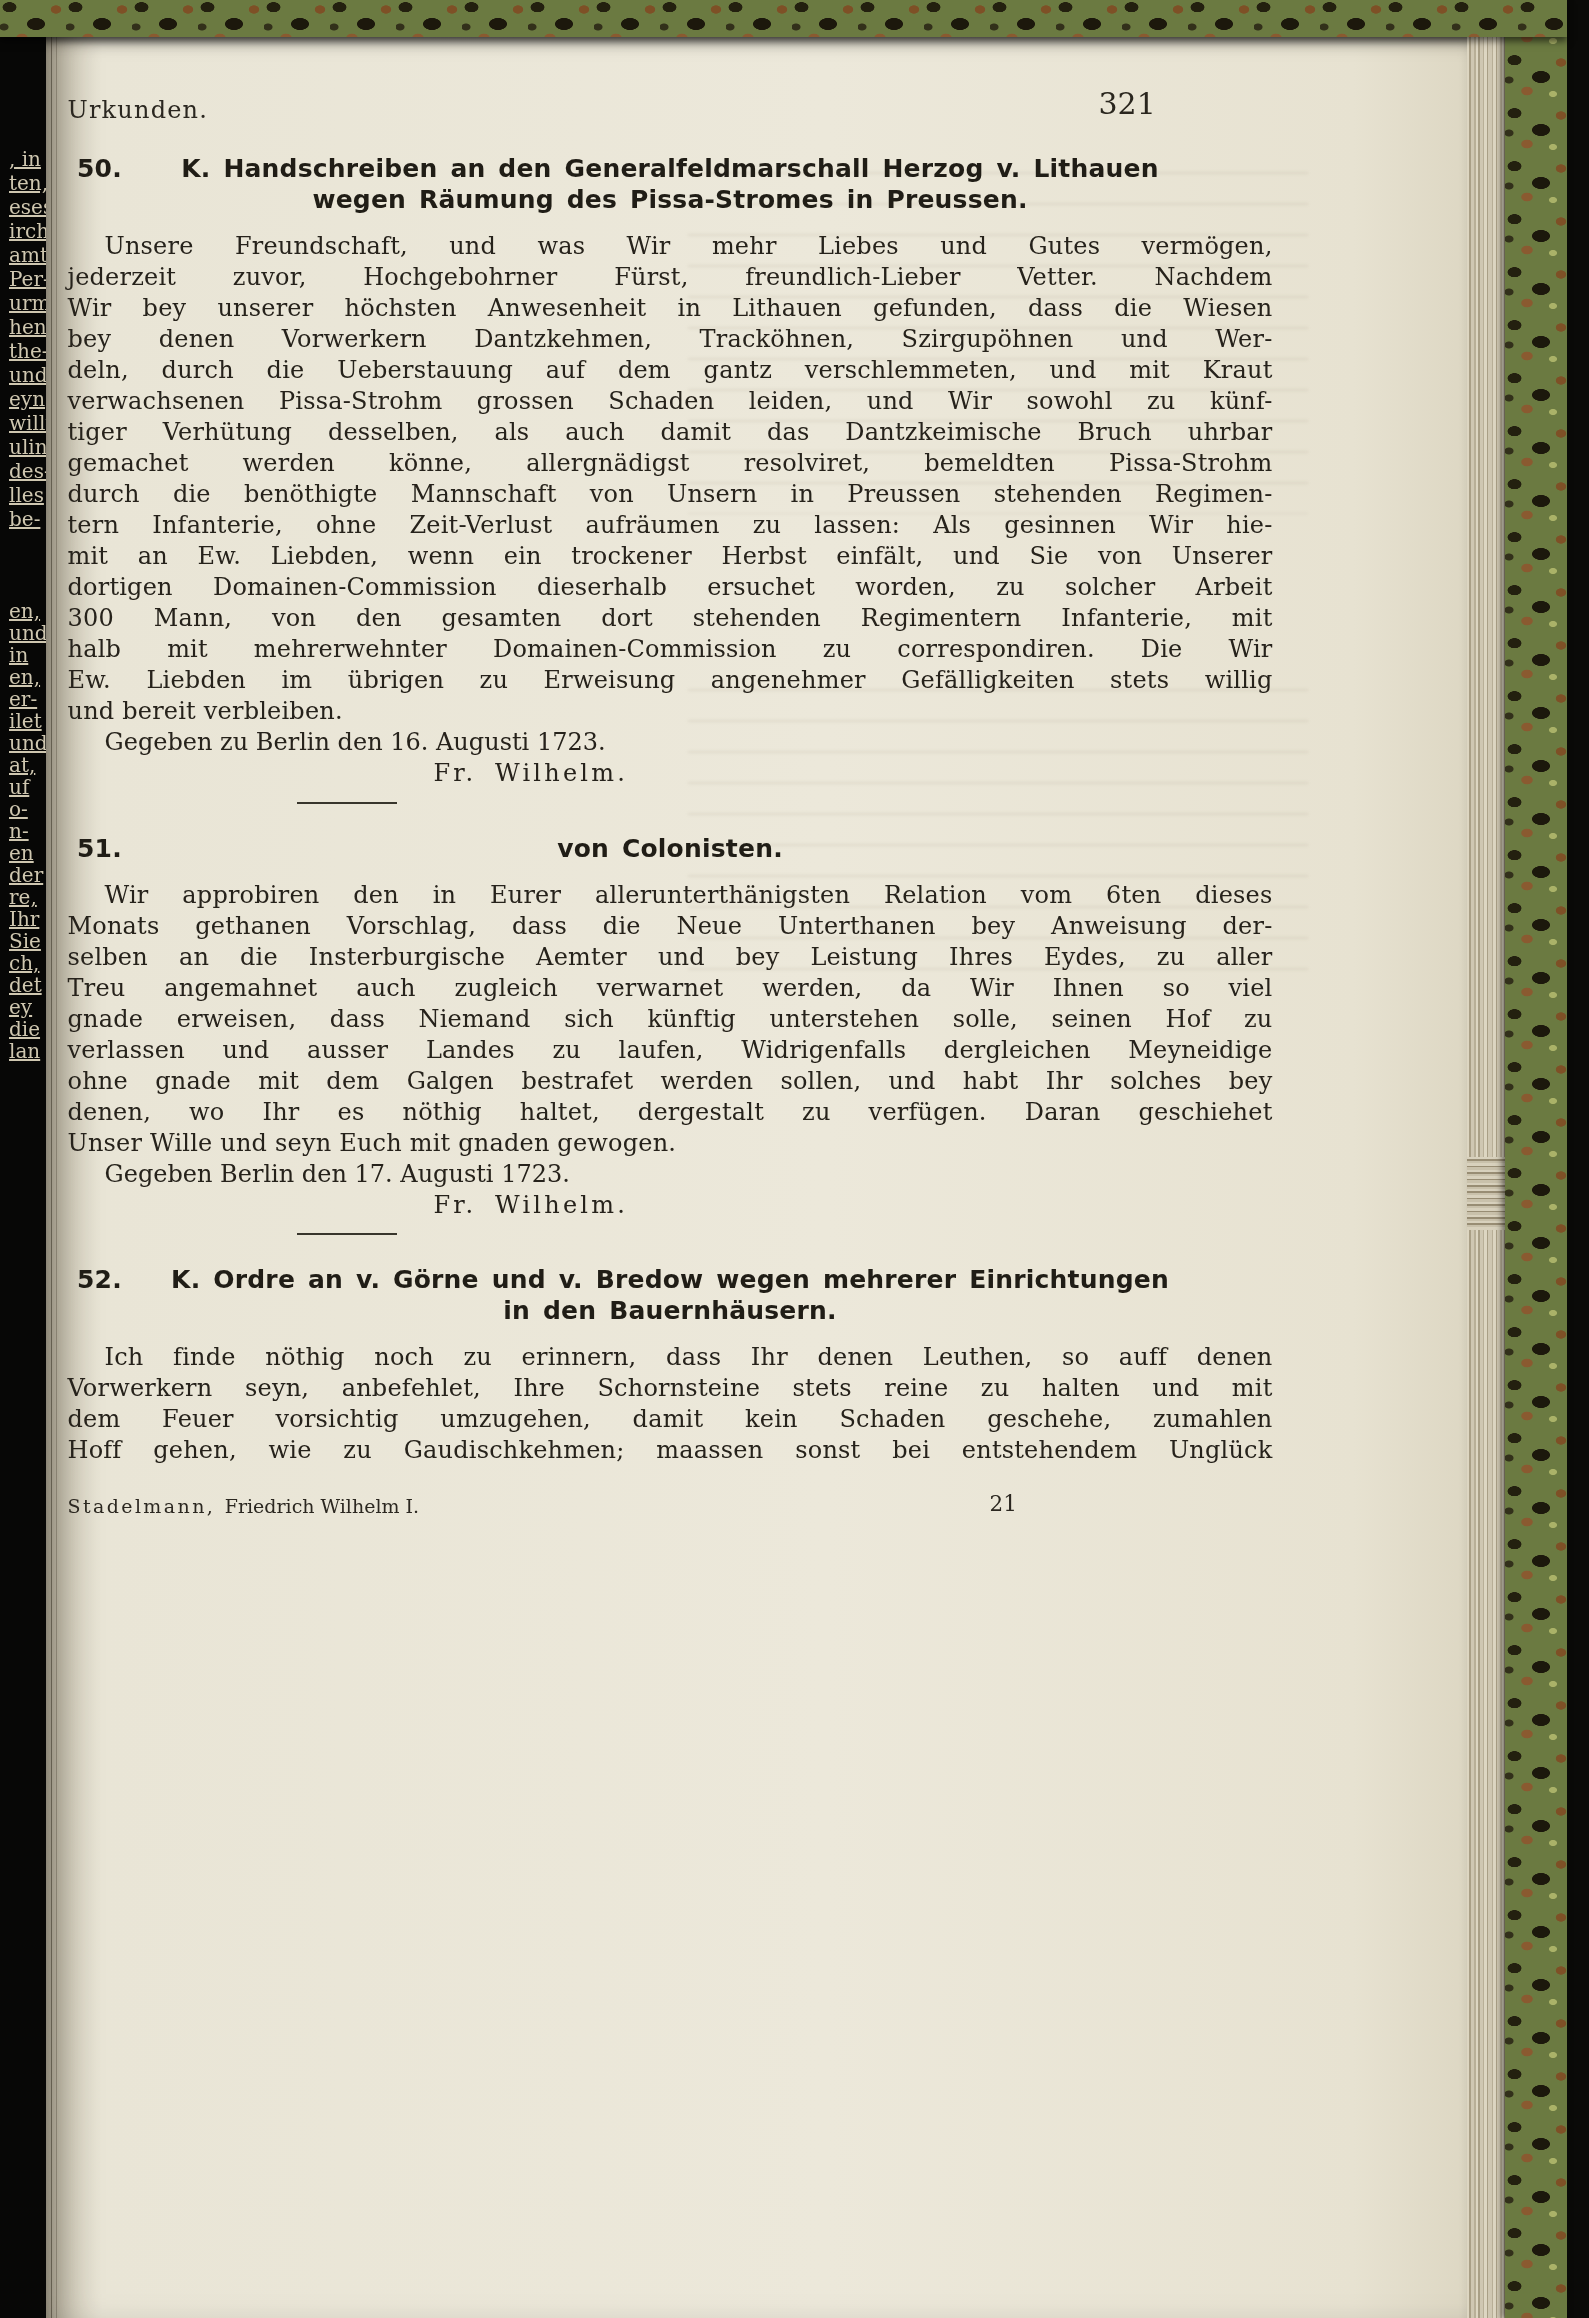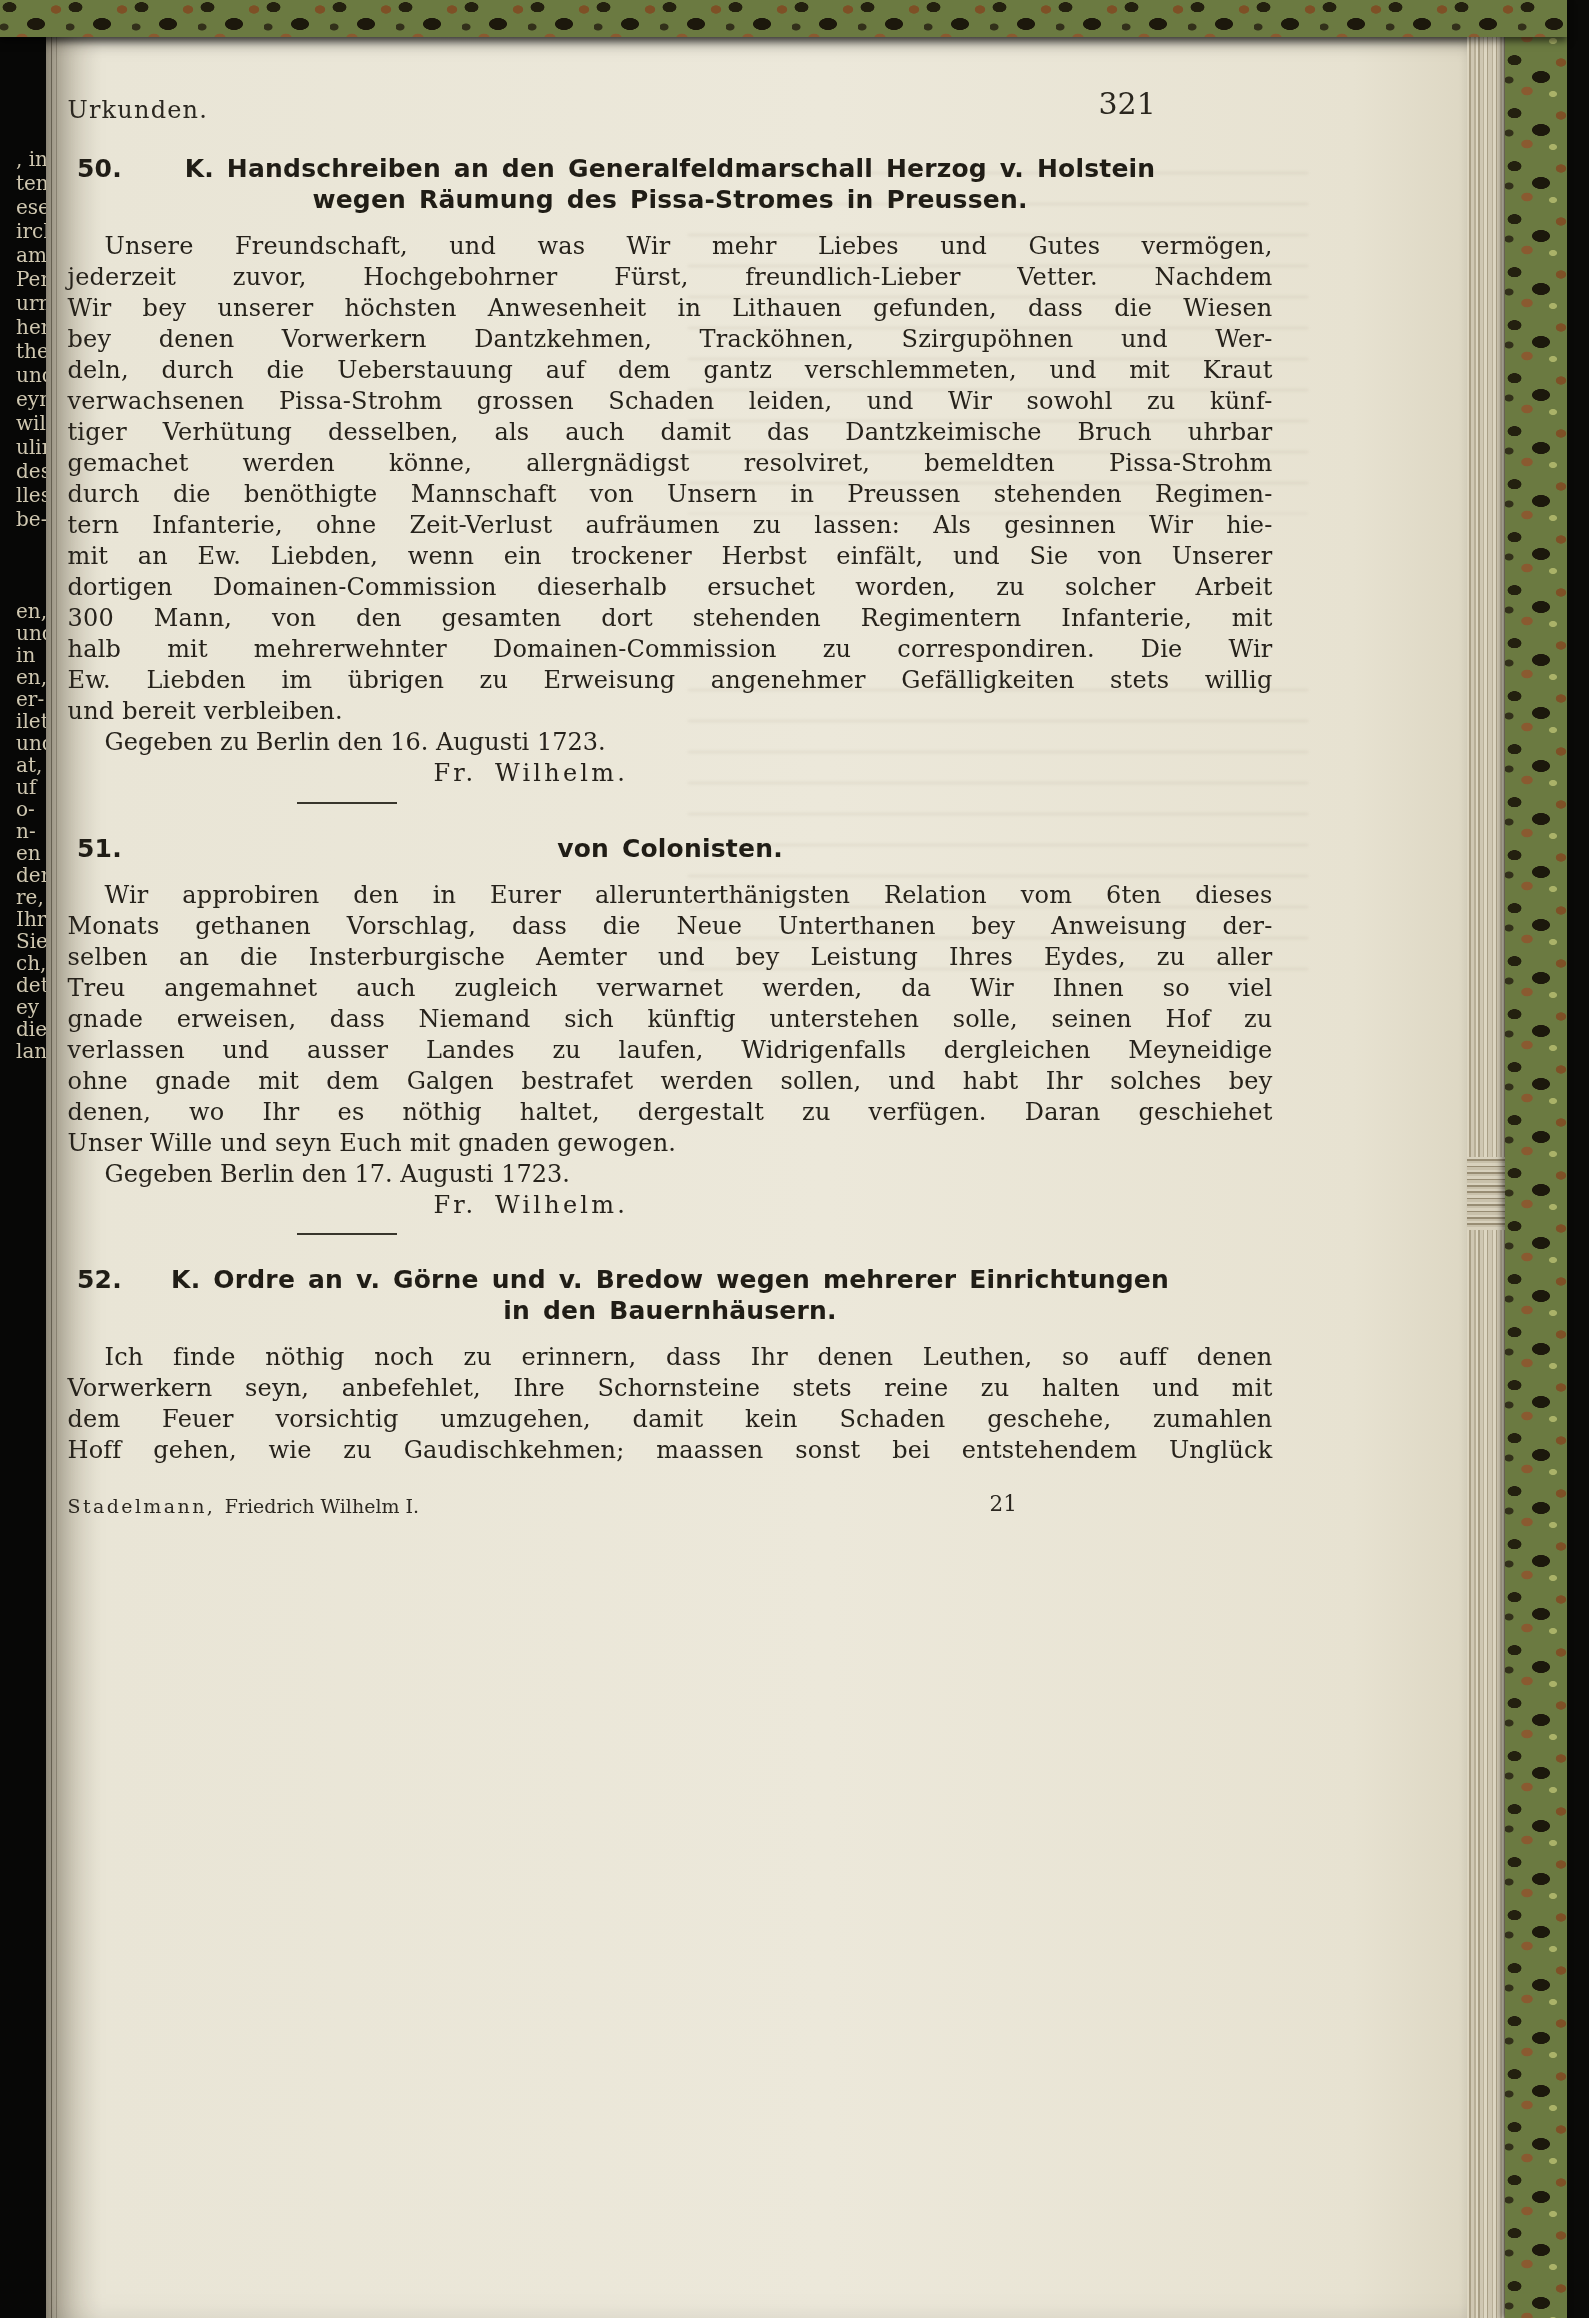--- a/index.html
+++ b/index.html
@@ -53,21 +53,21 @@
     background:#070706;
     z-index:3;
     overflow:hidden;
   }
   .frag-group { position:absolute; left:0; width:38px; }
   .frag-group.upper { top:110px; }
   .frag-group.upper .frag { line-height:24px; }
   .frag-group.lower { top:563px; }
   .frag-group.lower .frag { line-height:22px; }
   .frag {
-    color:#cfc7b0; font-size:20px; white-space:nowrap; padding-left:16px;
+    color:#cfc7b0; font-size:20px; white-space:nowrap; padding-left:9px;text-decoration:underline;
   }
 
   
   #page {
     position:absolute; top:37px; left:46px; width:1421px; height:2282px;
     background:linear-gradient(90deg, #d6d0bd 0, #e9e5d6 56px, #ece8da 55%, #e7e2d1 92%, #ddd7c3 100%);
     box-shadow:
       inset 0 12.7px 16px -9.5px rgba(0,0,0,0.45),
       inset 35px 0 44px -27px rgba(25,18,8,0.55);
     z-index:2;
@@ -200,21 +200,21 @@
   <div class="bleed b2"></div>
 
   <div id="text-block">
 
     <div class="running-header">Urkunden.</div>
     <div class="page-number">321</div>
 
     <div class="sec-heading">
       <span class="sec-num">50.</span>
       <div>
-          <div class="hline first">K. Handschreiben an den Generalfeldmarschall Herzog v. Holstein</div>
+          <div class="hline first">K. Handschreiben an den Generalfeldmarschall Herzog v. Lithauen</div>
           <div class="hline">wegen Räumung des Pissa-Stromes in Preussen.</div>
         </div>
     </div>
     <div class="para">
         <div class="bline first">Unsere Freundschaft, und was Wir mehr Liebes und Gutes vermögen,</div>
         <div class="bline">jederzeit zuvor, Hochgebohrner Fürst, freundlich-Lieber Vetter. Nachdem</div>
         <div class="bline">Wir bey unserer höchsten Anwesenheit in Lithauen gefunden, dass die Wiesen</div>
         <div class="bline">bey denen Vorwerkern Dantzkehmen, Tracköhnen, Szirgupöhnen und Wer-</div>
         <div class="bline">deln, durch die Ueberstauung auf dem gantz verschlemmeten, und mit Kraut</div>
         <div class="bline">verwachsenen Pissa-Strohm grossen Schaden leiden, und Wir sowohl zu künf-</div>

